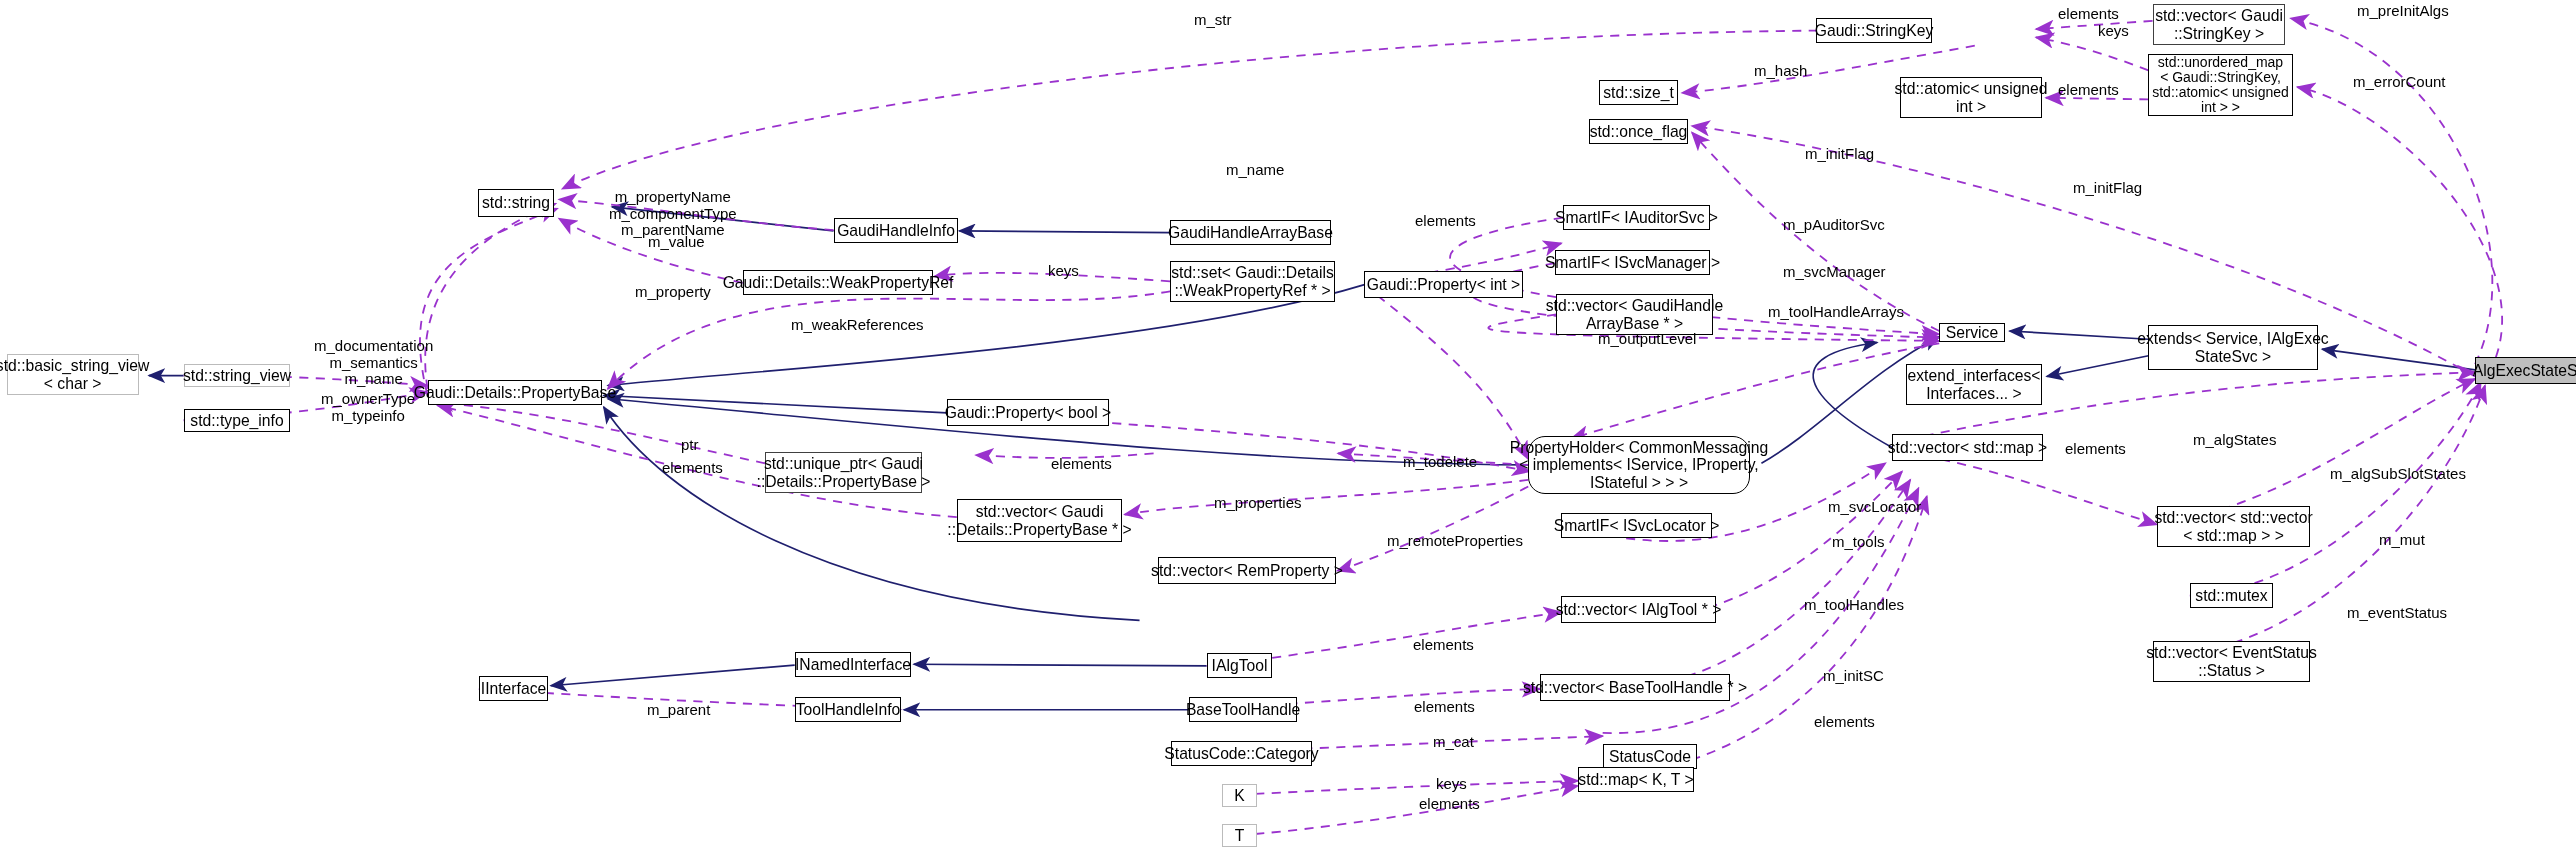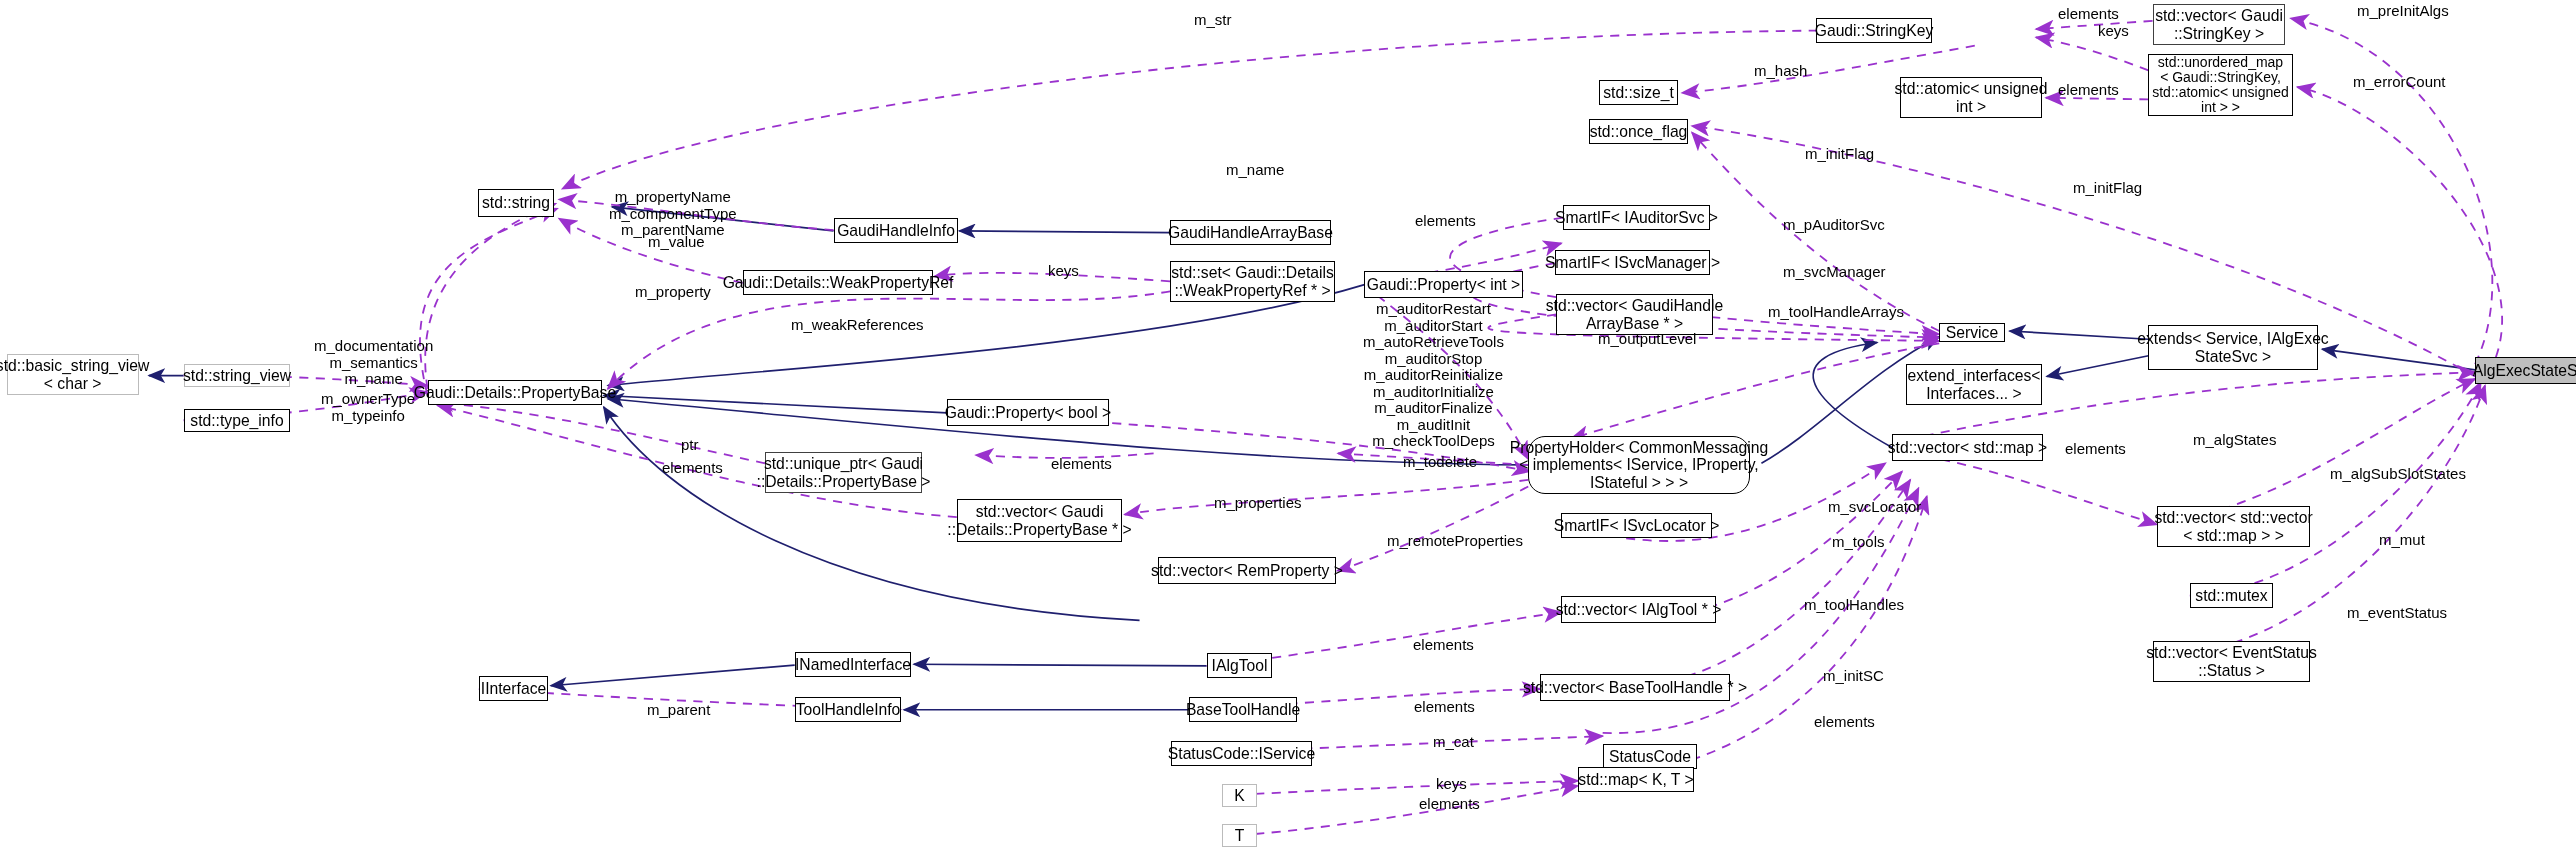--- a/index.html
+++ b/index.html
@@ -167,21 +167,21 @@
   <div class="node b-thick" style="left:1561px;top:513px;width:151px;height:25px;">SmartIF&lt; ISvcLocator &gt;</div>
   <div class="node b-thick" style="left:1561px;top:596px;width:155px;height:26.5px;">std::vector&lt; IAlgTool * &gt;</div>
   <div class="node b-thick" style="left:1540px;top:674px;width:190px;height:26.5px;">std::vector&lt; BaseToolHandle * &gt;</div>
   <div class="node b-thick" style="left:1603px;top:720px;width:94px;height:25px;margin-top:24px;">StatusCode</div>
   <div class="node b-thick" style="left:1578px;top:767px;width:116px;height:25px;">std::map&lt; K, T &gt;</div>
   <div class="node b-thick" style="left:795px;top:652px;width:116px;height:25px;">INamedInterface</div>
   <div class="node b-thick" style="left:795px;top:697px;width:106px;height:25px;">ToolHandleInfo</div>
   <div class="node b-thick" style="left:479px;top:676px;width:69px;height:25px;">IInterface</div>
   <div class="node b-thick" style="left:1207px;top:653px;width:65px;height:25px;">IAlgTool</div>
   <div class="node b-thick" style="left:1189px;top:697px;width:108px;height:25px;">BaseToolHandle</div>
-  <div class="node b-thick" style="left:1171px;top:741px;width:141px;height:25px;">StatusCode::IService</div>
+  <div class="node b-thick" style="left:1171px;top:741px;width:141px;height:25px;">StatusCode::Category</div>
   <div class="node b-light" style="left:1222px;top:784px;width:35px;height:23px;">K</div>
   <div class="node b-light" style="left:1222px;top:824px;width:35px;height:23px;">T</div>
   <div class="node b-thick" style="left:1563px;top:205px;width:147px;height:25px;">SmartIF&lt; IAuditorSvc &gt;</div>
   <div class="node b-thick" style="left:1555px;top:250px;width:155px;height:25px;">SmartIF&lt; ISvcManager &gt;</div>
   <div class="node b-thick" style="left:1556px;top:294px;width:157px;height:41px;">std::vector&lt; GaudiHandle
 ArrayBase * &gt;</div>
   <div class="node b-thick" style="left:1807px;top:18px;width:116px;height:25px;margin-left:9px;">Gaudi::StringKey</div>
   <div class="node b-thick" style="left:1599px;top:80px;width:79px;height:25px;">std::size_t</div>
   <div class="node b-thick" style="left:1900px;top:77px;width:142px;height:41px;">std::atomic&lt; unsigned
 int &gt;</div>
@@ -225,29 +225,20 @@
   <div class="edge-label" style="left:791px;top:317px;">m_weakReferences</div>
   <div class="edge-label" style="left:314px;top:338px;">m_documentation
 m_semantics
 m_name</div>
   <div class="edge-label" style="left:321px;top:391px;">m_ownerType
 m_typeinfo</div>
   <div class="edge-label" style="left:1783px;top:217px;">m_pAuditorSvc</div>
   <div class="edge-label" style="left:1783px;top:264px;">m_svcManager</div>
   <div class="edge-label" style="left:1768px;top:304px;">m_toolHandleArrays</div>
   <div class="edge-label" style="left:1598px;top:331px;">m_outputLevel</div>
-  <div class="edge-label" style="left:1363px;top:301px;">m_auditorRestart
-m_auditorStart
-m_autoRetrieveTools
-m_auditorStop
-m_auditorReinitialize
-m_auditorInitialize
-m_auditorFinalize
-m_auditInit
-m_checkToolDeps</div>
   <div class="edge-label" style="left:681px;top:437px;">ptr</div>
   <div class="edge-label" style="left:662px;top:460px;">elements</div>
   <div class="edge-label" style="left:1051px;top:456px;">elements</div>
   <div class="edge-label" style="left:1403px;top:454px;">m_todelete</div>
   <div class="edge-label" style="left:1214px;top:495px;">m_properties</div>
   <div class="edge-label" style="left:1387px;top:533px;">m_remoteProperties</div>
   <div class="edge-label" style="left:1828px;top:499px;">m_svcLocator</div>
   <div class="edge-label" style="left:1832px;top:534px;">m_tools</div>
   <div class="edge-label" style="left:1413px;top:637px;">elements</div>
   <div class="edge-label" style="left:1804px;top:597px;">m_toolHandles</div>

